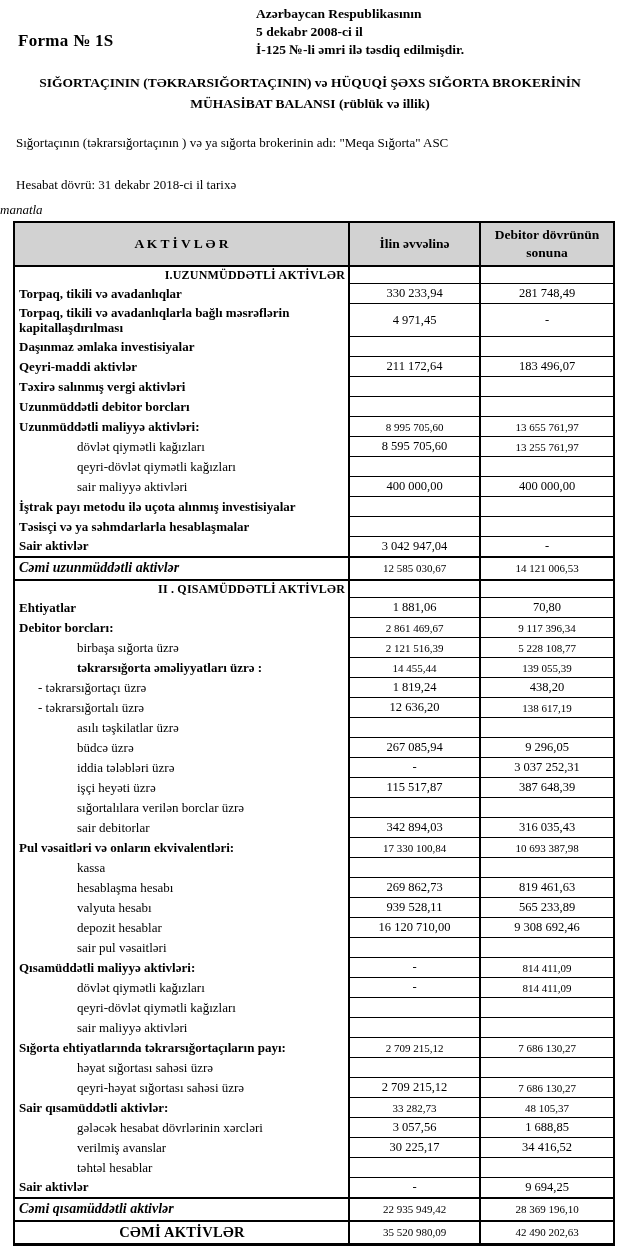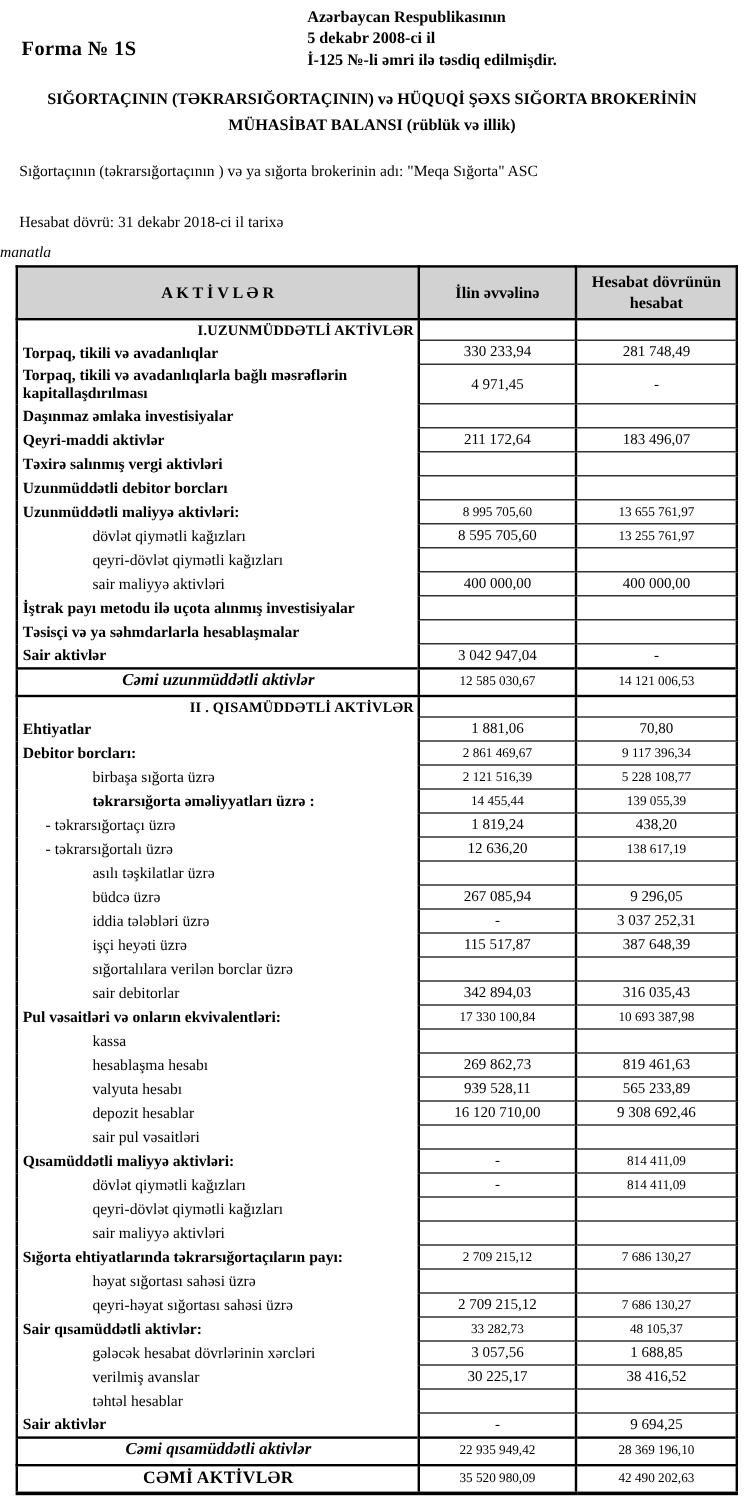--- a/index.html
+++ b/index.html
@@ -35,21 +35,21 @@
   td.val   { border-top:1px solid #000; border-bottom:1px solid #000; text-align:center; font-size:12.5px; height:20px; padding:0 2px; }
   td.val.lg { font-size:11px; }
   
   tr.tr-section td.label { text-align:right; font-weight:bold; font-size:12px; letter-spacing:0.2px; }
   tr.tr-section td { height:18px; }
   tr.tr-item td.label { font-weight:bold; }
   tr.tr-sub td.label  { font-weight:normal; padding-left:62px; }
   tr.tr-subbold td.label { font-weight:bold; padding-left:62px; }
   tr.tr-subdash td.label { font-weight:normal; padding-left:23px; }
   tr.tr-total td, tr.tr-grand td { border-top:2px solid #000; border-bottom:2px solid #000; }
-  tr.tr-total td.label { text-align:center; font-weight:bold; font-style:italic; font-size:14px; }
+  tr.tr-total td.label { text-align:left; font-weight:bold; font-style:italic; font-size:14px; }
   tr.tr-total td { height:23px; }
   tr.tr-grand td.label { text-align:center; font-weight:bold; font-size:14.5px; letter-spacing:0.3px; }
   tr.tr-grand td { height:24px; border-bottom:3px solid #000; }
 </style>
 </head>
 <body>
 
 <div class="header-top">
   <div class="form-no">Forma № 1S</div>
   <div class="approval">
@@ -71,21 +71,21 @@
 <table class="balance">
   <colgroup>
       <col class="c1">
       <col class="c2">
       <col class="c3">
     </colgroup>
   <thead>
     <tr>
       <th>A K T İ V L Ə R</th>
       <th>İlin əvvəlinə</th>
-      <th>Hesabat dövrünün hesabat</th>
+      <th>Debitor dövrünün sonuna</th>
     </tr>
   </thead>
   <tbody>
       <tr class="tr-section">
         <td class="label">I.UZUNMÜDDƏTLİ AKTİVLƏR</td>
         <td class="val"></td>
         <td class="val"></td>
       </tr>
       <tr class="tr-item">
         <td class="label">Torpaq, tikili və avadanlıqlar</td>
@@ -293,21 +293,21 @@
         <td class="val lg">48 105,37</td>
       </tr>
       <tr class="tr-sub">
         <td class="label">gələcək hesabat dövrlərinin xərcləri</td>
         <td class="val">3 057,56</td>
         <td class="val">1 688,85</td>
       </tr>
       <tr class="tr-sub">
         <td class="label">verilmiş  avanslar</td>
         <td class="val">30 225,17</td>
-        <td class="val">38 416,52</td>
+        <td class="val">34 416,52</td>
       </tr>
       <tr class="tr-sub">
         <td class="label">təhtəl hesablar</td>
         <td class="val"></td>
         <td class="val"></td>
       </tr>
       <tr class="tr-item">
         <td class="label">Sair aktivlər</td>
         <td class="val">-</td>
         <td class="val">9 694,25</td>

